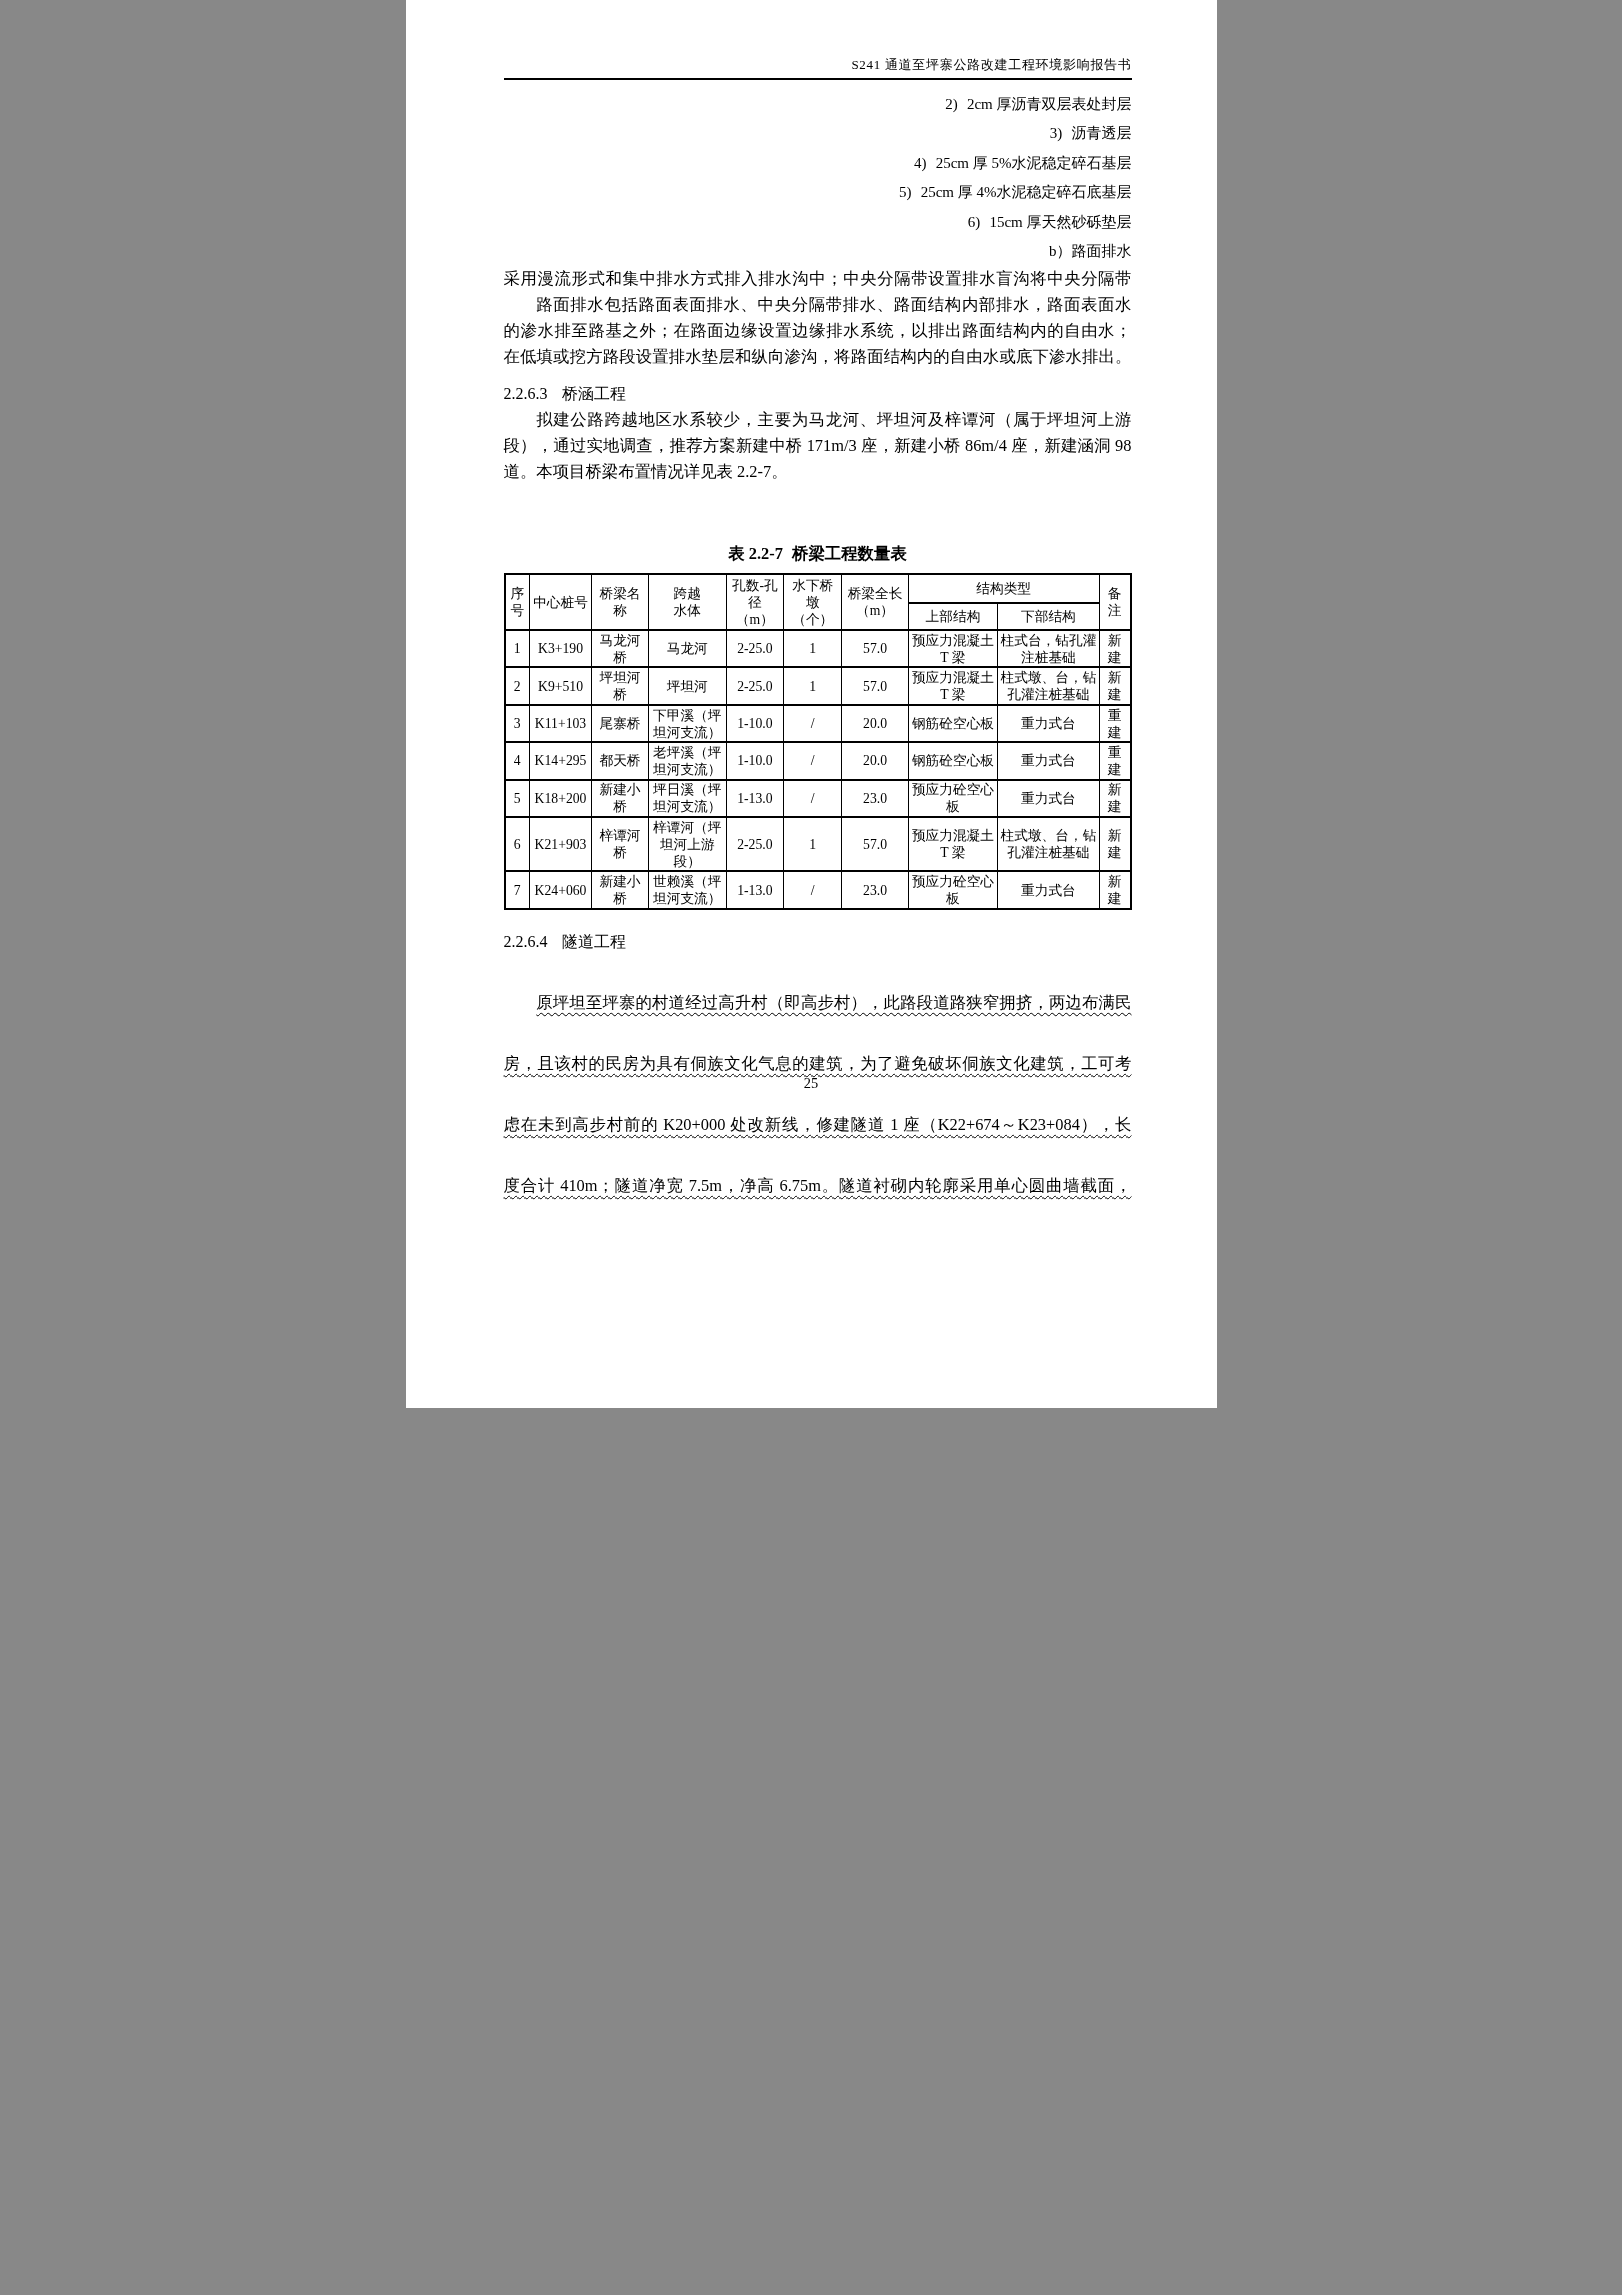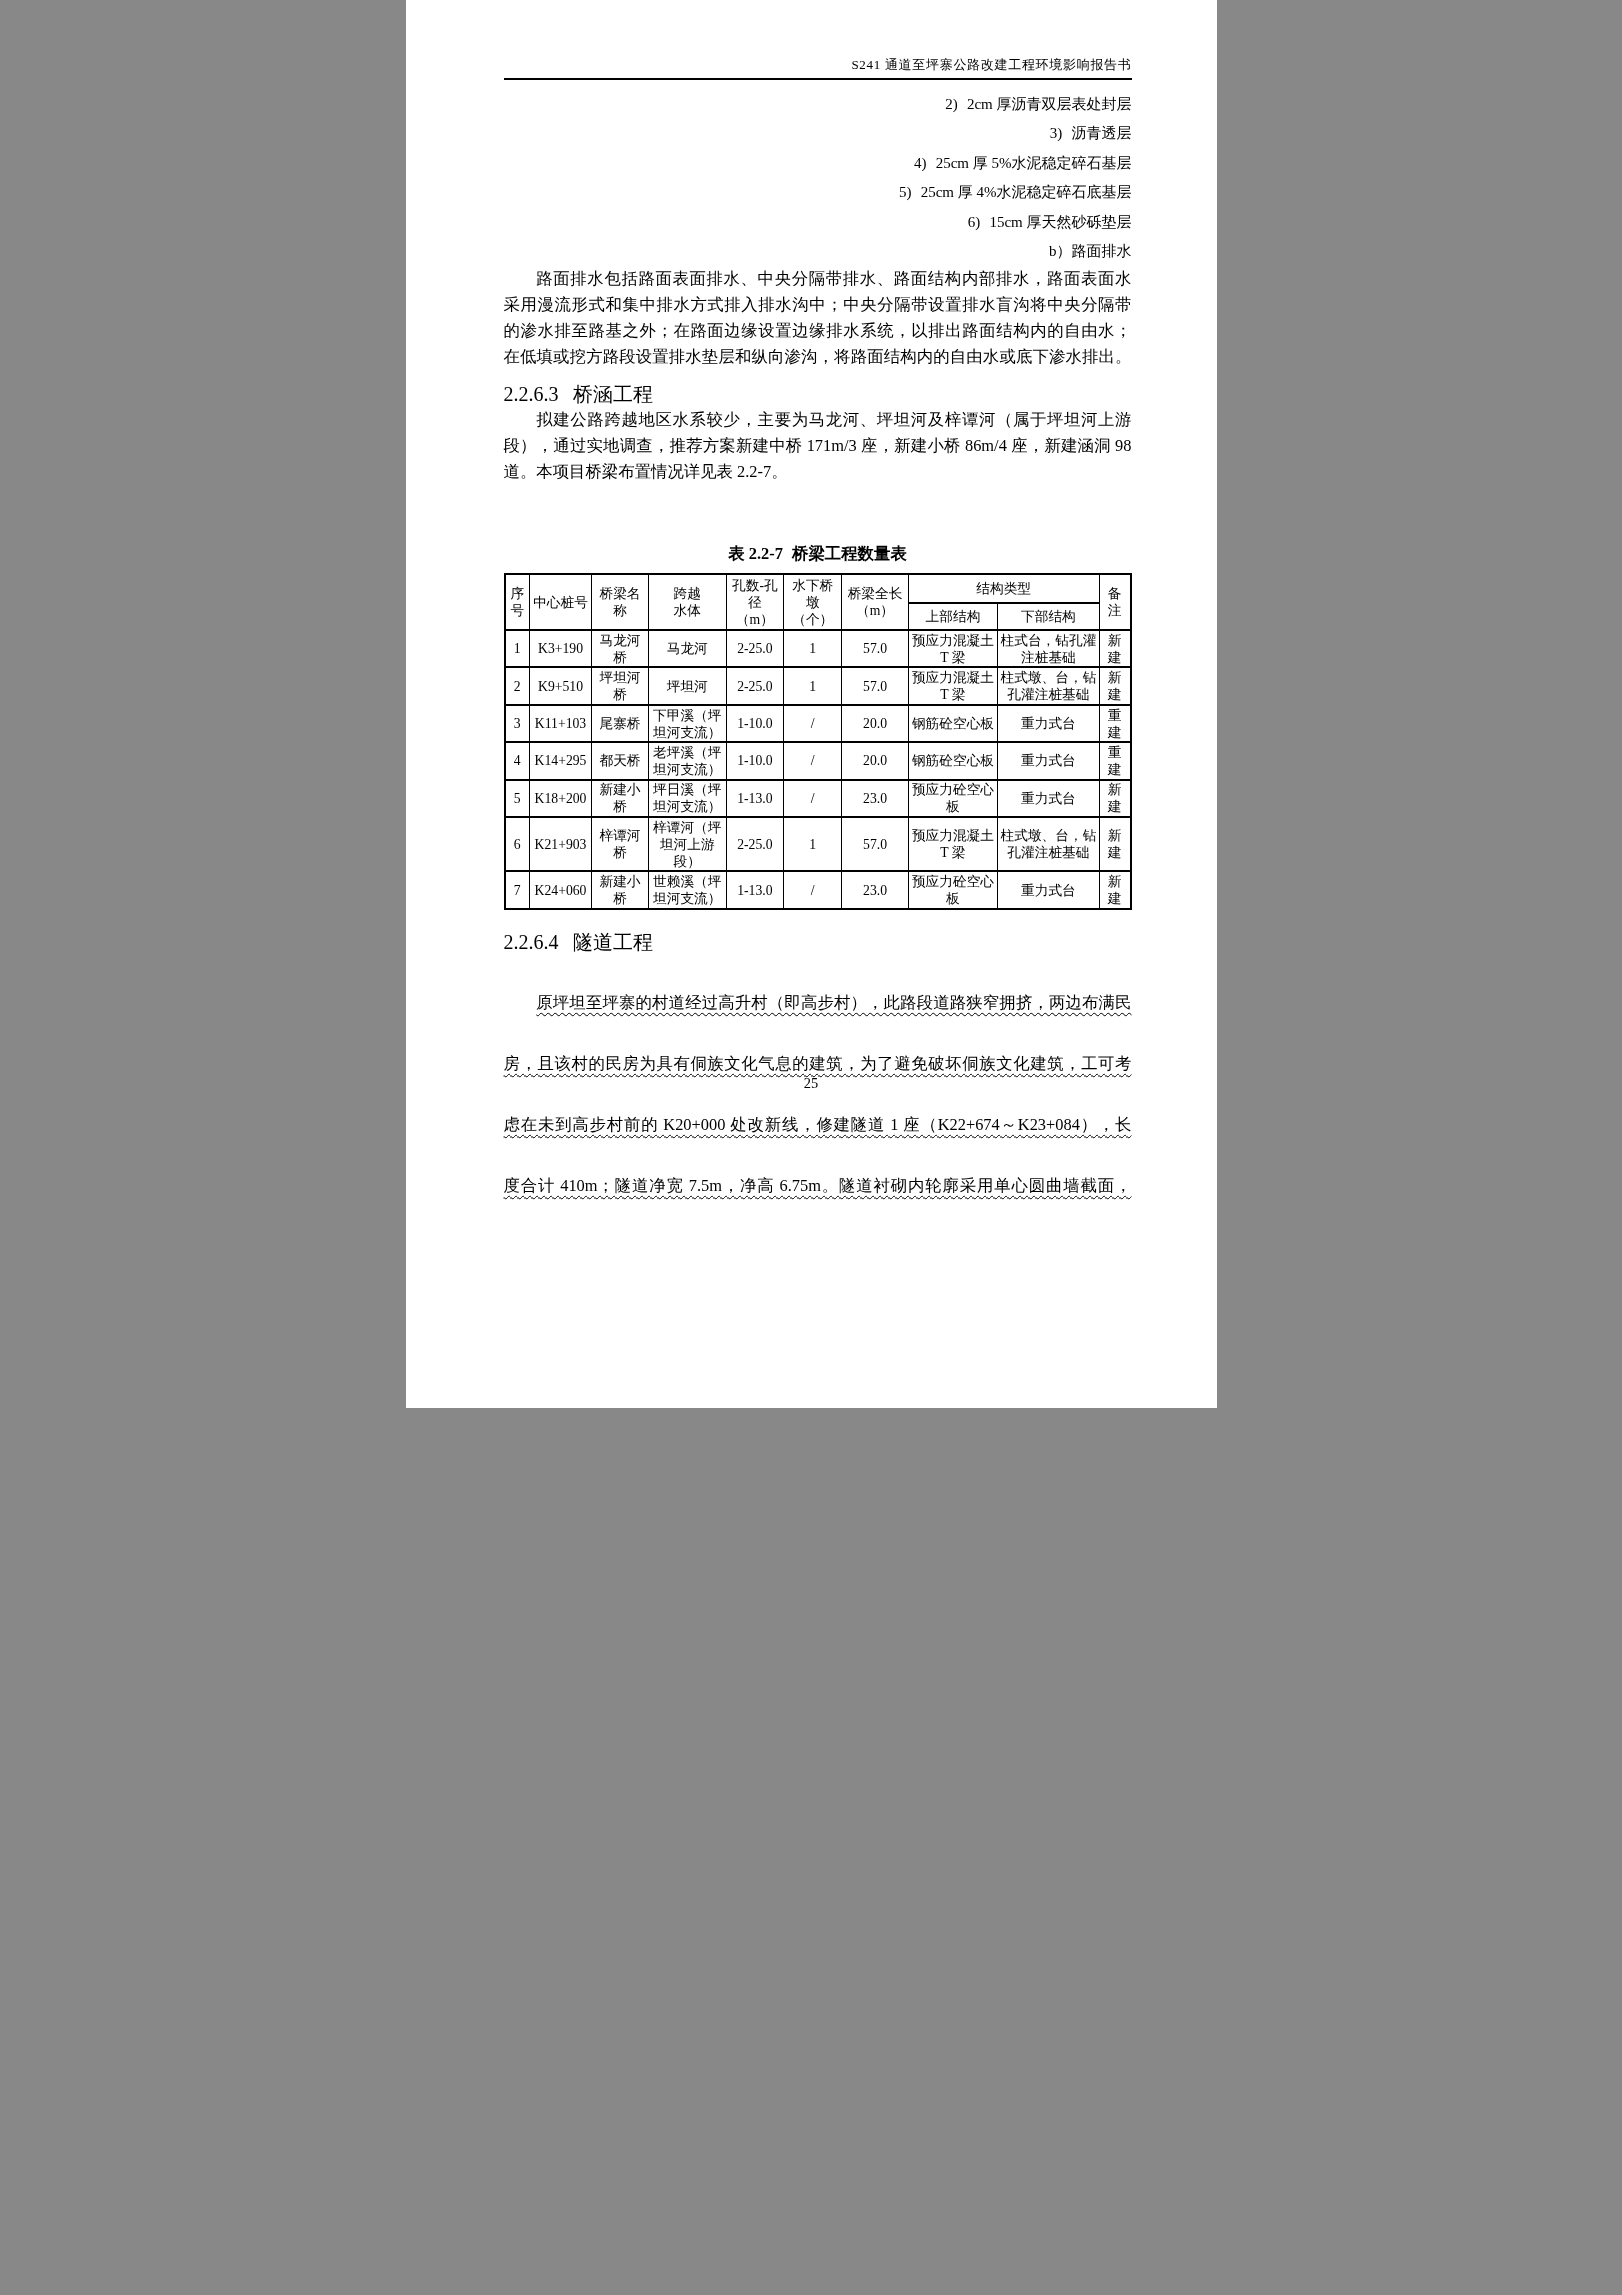--- a/index.html
+++ b/index.html
@@ -48,21 +48,21 @@
   .para-line.indent{text-indent:2em;}
   .para-line.short-last{text-align-last:left;white-space:normal;}
   .wavy .para-line{
     text-decoration:underline;
     text-decoration-style:wavy;
     text-decoration-thickness:0.7px;
     text-underline-offset:3.9px;
     margin-top:35px;
   }
   .section-heading{
-    font-size:20px;
+    font-size:16px;
     line-height:26px;
     margin-top:10.5px;
   }
   .section-heading .sec-num{margin-right:14.4px;}
   .table-title{
     margin-top:56px;
     text-align:center;
     font-size:16.4px;
     font-weight:bold;
     line-height:26px;
@@ -125,22 +125,22 @@
     </div>
     <div class="list-item">
       <span class="num">6)</span><span>15cm 厚天然砂砾垫层</span>
     </div>
     <div class="list-item">
       <span class="num">b）</span><span>路面排水</span>
     </div>
   </div>
 
   <div class="para">
+    <div class="para-line">采用漫流形式和集中排水方式排入排水沟中；中央分隔带设置排水盲沟将中央分隔带</div>
     <div class="para-line indent">路面排水包括路面表面排水、中央分隔带排水、路面结构内部排水，路面表面水</div>
-    <div class="para-line">采用漫流形式和集中排水方式排入排水沟中；中央分隔带设置排水盲沟将中央分隔带</div>
     <div class="para-line">的渗水排至路基之外；在路面边缘设置边缘排水系统，以排出路面结构内的自由水；</div>
     <div class="para-line">在低填或挖方路段设置排水垫层和纵向渗沟，将路面结构内的自由水或底下渗水排出。</div>
   </div>
 
   <div class="section-heading">
     <span class="sec-num">2.2.6.3</span><span>桥涵工程</span>
   </div>
 
   <div class="para">
     <div class="para-line indent">拟建公路跨越地区水系较少，主要为马龙河、坪坦河及梓谭河（属于坪坦河上游</div>

